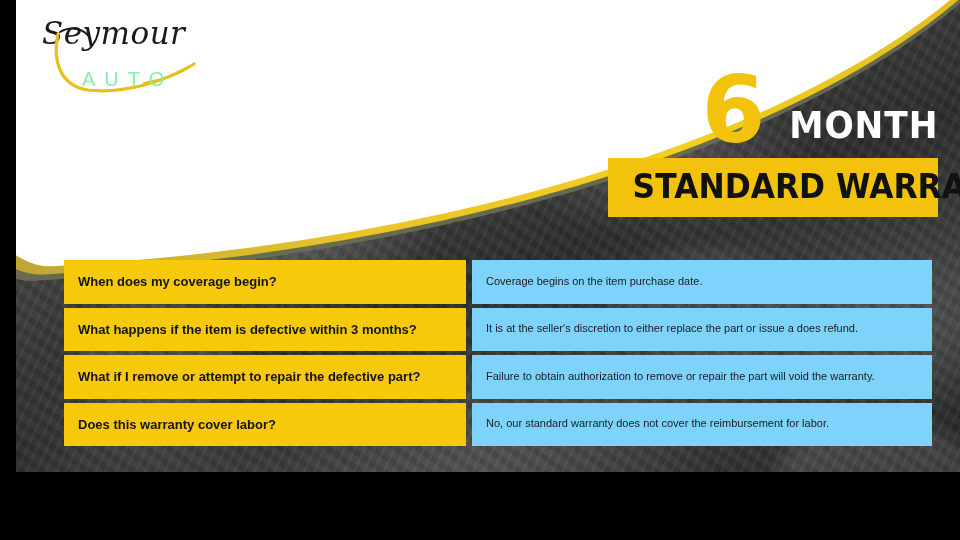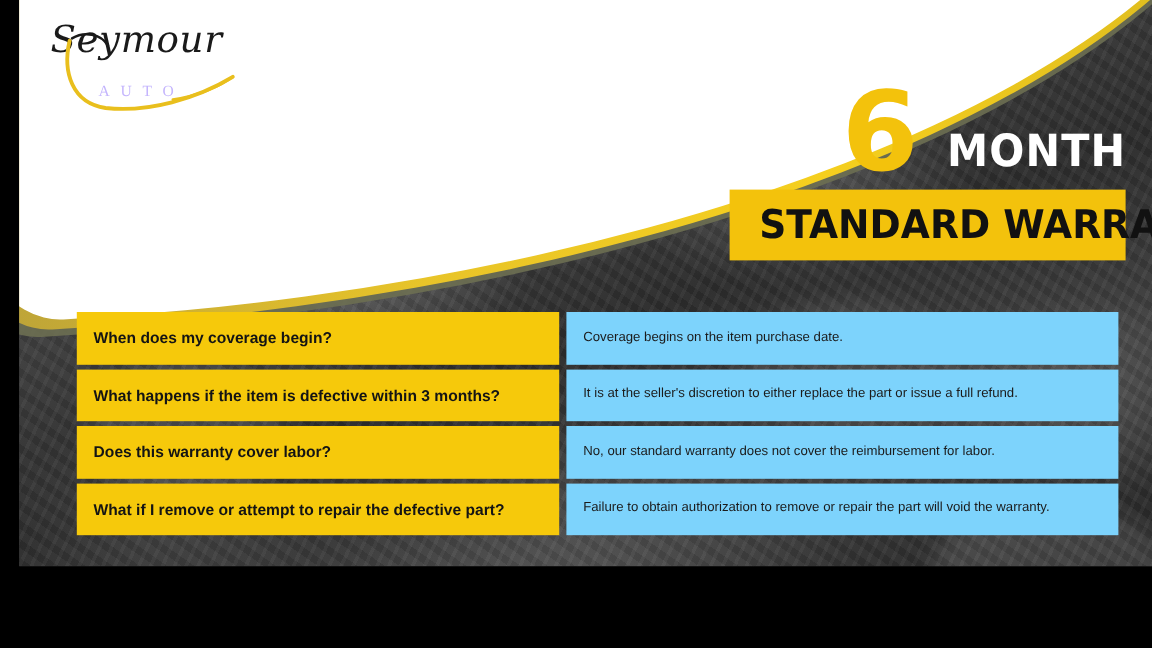--- a/index.html
+++ b/index.html
@@ -101,25 +101,24 @@
     position: absolute;
     left: 6px;
     top: 2px;
     width: 168px;
     height: 76px;
   }
   .logo-auto {
     position: absolute;
     left: 44px;
     top: 50px;
-    font-size: 13px;
+    font-size: 20px;
     letter-spacing: 9px;
-    color: #c4b5fd;
+    color: #86efac;
     font-weight: 400;
-    font-family: Liberation Serif, serif;
   }
 
   
   .badge {
     position: absolute;
     right: 38px;
     top: 62px;
     width: 330px;
     text-align: right;
   }
@@ -250,28 +249,28 @@
   <table class="faq-table">
     <tbody>
       <tr>
         <td class="faq-q">When does my coverage begin?</td>
         <td class="faq-sep"></td>
         <td class="faq-a">Coverage begins on the item purchase date.</td>
       </tr>
       <tr>
         <td class="faq-q">What happens if the item is defective within 3 months?</td>
         <td class="faq-sep"></td>
-        <td class="faq-a">It is at the seller's discretion to either replace the part or issue a full refund.</td>
+        <td class="faq-a">It is at the seller's discretion to either replace the part or issue a does refund.</td>
+      </tr>
+      <tr>
+        <td class="faq-q">What if I remove or attempt to repair the defective part?</td>
+        <td class="faq-sep"></td>
+        <td class="faq-a">Failure to obtain authorization to remove or repair the part will void the warranty.</td>
       </tr>
       <tr>
         <td class="faq-q">Does this warranty cover labor?</td>
         <td class="faq-sep"></td>
         <td class="faq-a">No, our standard warranty does not cover the reimbursement for labor.</td>
-      </tr>
-      <tr>
-        <td class="faq-q">What if I remove or attempt to repair the defective part?</td>
-        <td class="faq-sep"></td>
-        <td class="faq-a">Failure to obtain authorization to remove or repair the part will void the warranty.</td>
       </tr>
     </tbody>
   </table>
 
 </div>
 
 </body></html>

